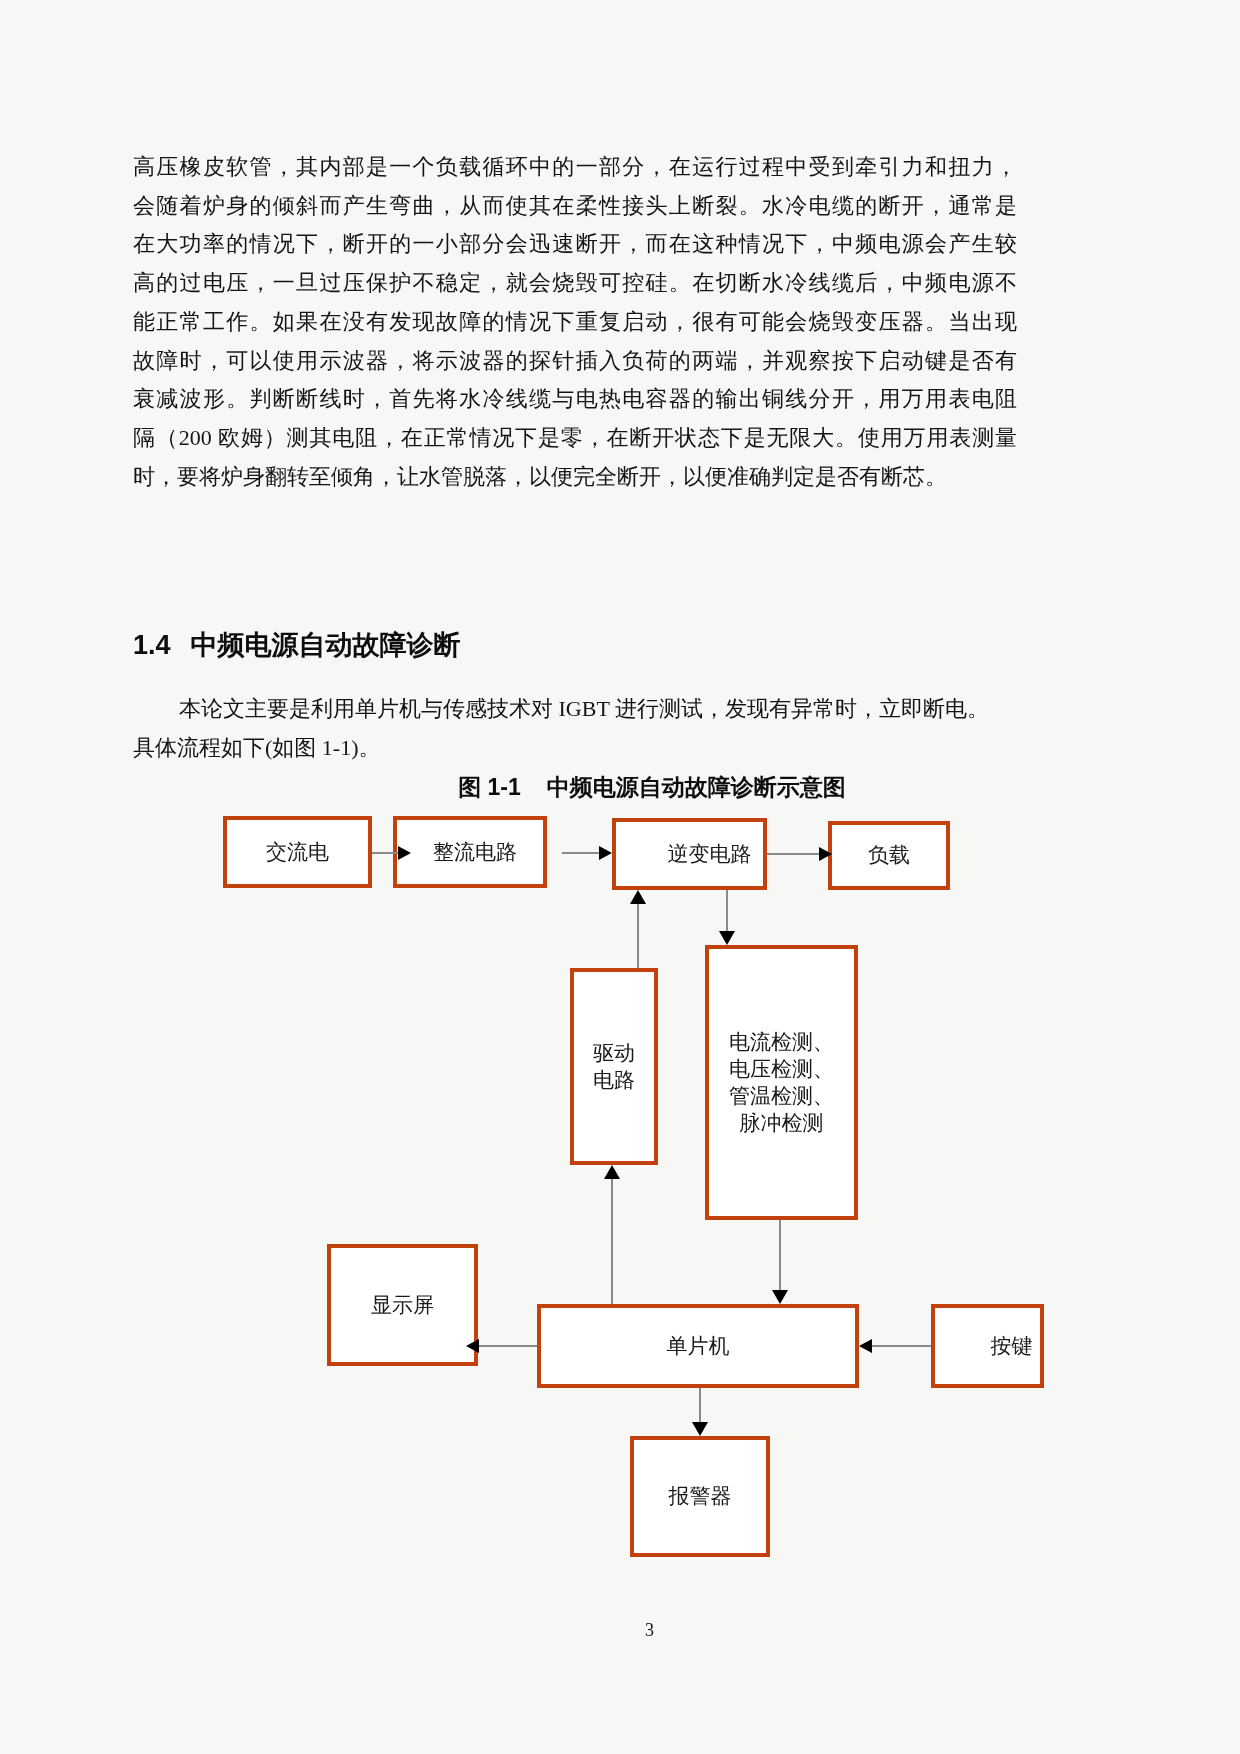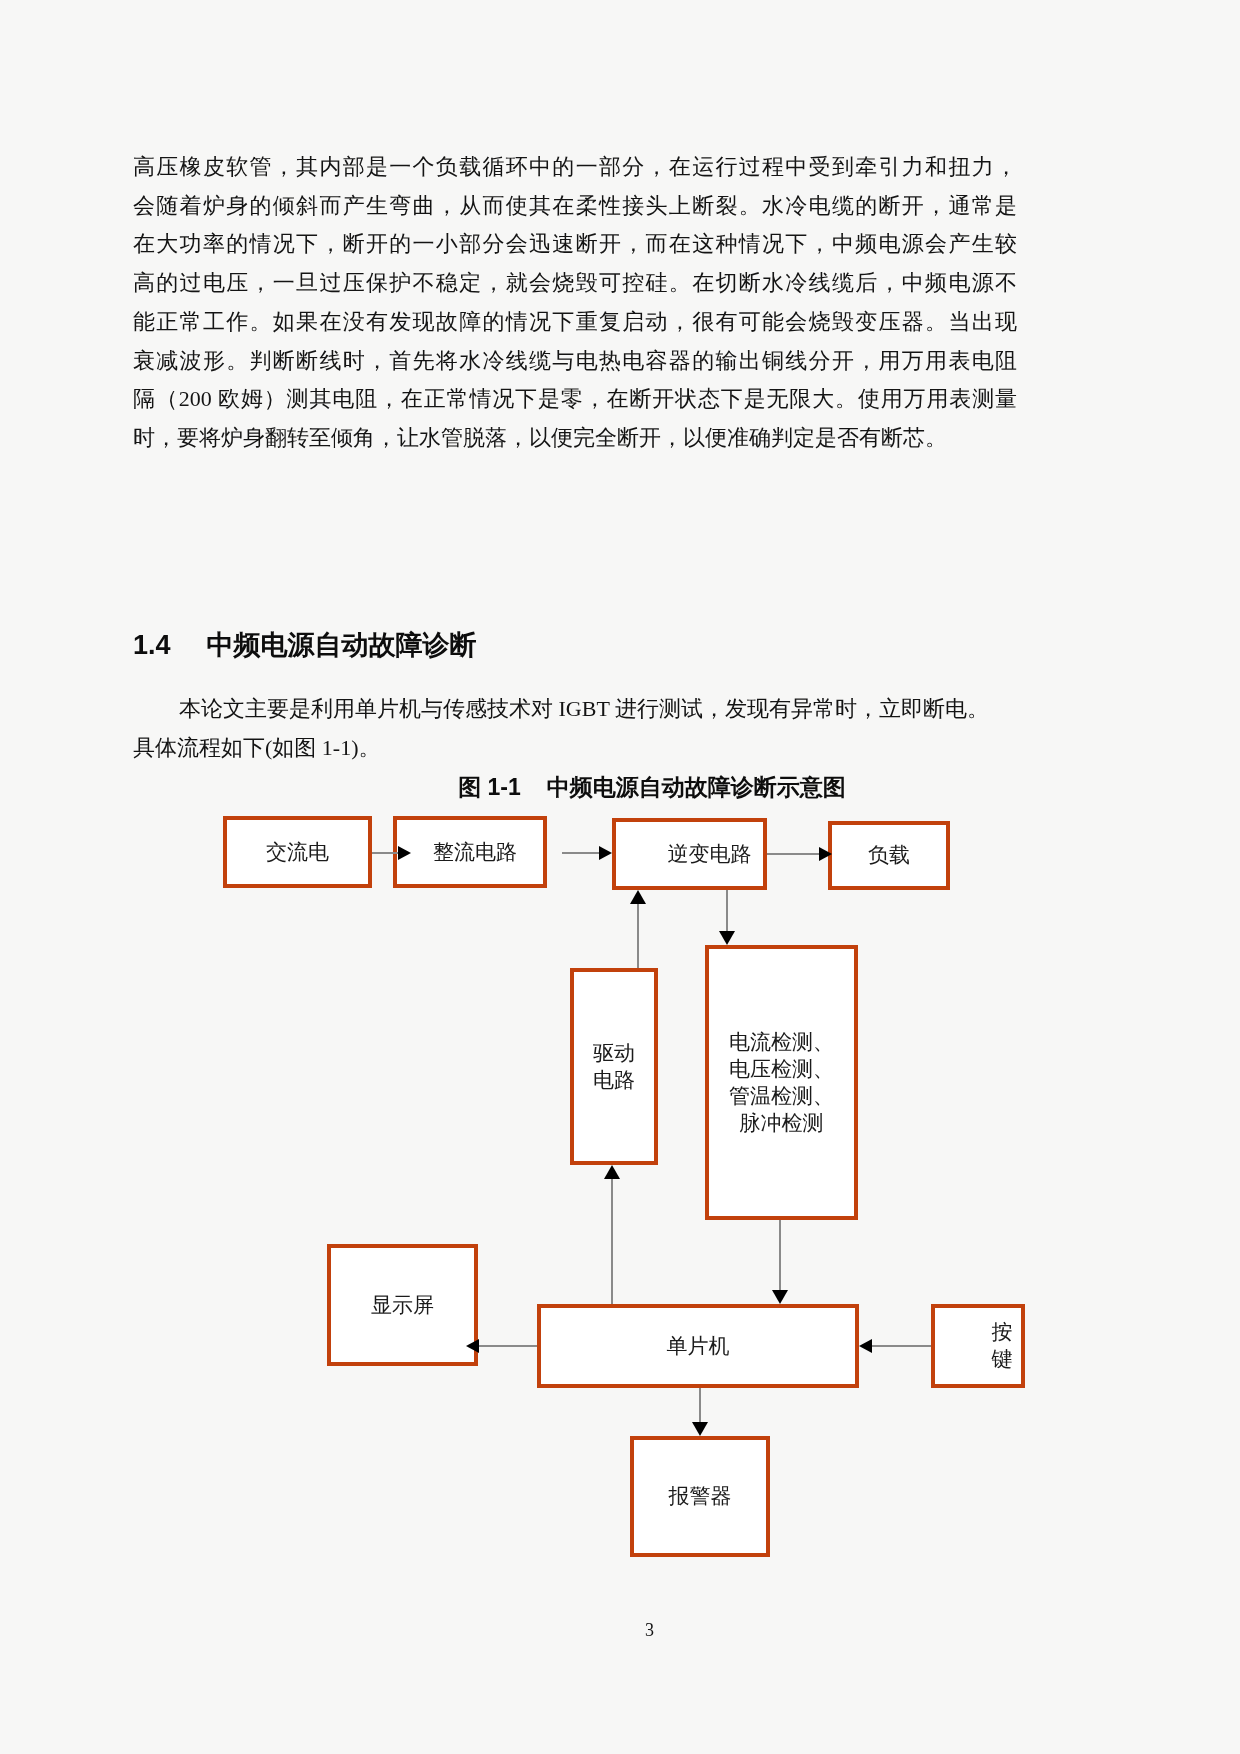--- a/index.html
+++ b/index.html
@@ -19,21 +19,21 @@
   }
   .tline{text-align:justify;text-align-last:justify;}
   .tline.last{text-align-last:left;}
   
   .heading{
     position:absolute;left:133px;top:629px;
     font-family:"Liberation Sans","DejaVu Sans",sans-serif;
     font-weight:bold;font-size:27px;line-height:32px;color:#0d0d0d;
     white-space:nowrap;
   }
-  .heading .hnum{margin-right:36px;}
+  .heading .hnum{margin-right:20px;}
   
   .para2{
     position:absolute;left:133px;top:690px;width:884px;
     font-size:22px;line-height:38.7px;
   }
   .para2 .indent{text-indent:46px;}
   
   .figcap{
     position:absolute;left:652px;top:772px;transform:translateX(-50%);
     font-family:"Liberation Sans","DejaVu Sans",sans-serif;
@@ -49,21 +49,21 @@
     white-space:pre-line;color:#1b1b1b;
   }
   #b-ac      {left:223px;top:816px;width:149px;height:72px;}
   #b-rect    {left:393px;top:816px;width:154px;height:72px;padding-left:10px;}
   #b-inv     {left:612px;top:818px;width:155px;height:72px;padding-left:40px;}
   #b-load    {left:828px;top:821px;width:122px;height:69px;}
   #b-drv     {left:570px;top:968px;width:88px; height:197px;}
   #b-det     {left:705px;top:945px;width:153px;height:275px;}
   #b-mcu     {left:537px;top:1304px;width:322px;height:84px;}
   #b-disp    {left:327px;top:1244px;width:151px;height:122px;}
-  #b-key     {left:931px;top:1304px;width:94px;height:84px;padding-left:48px;}
+  #b-key     {left:931px;top:1304px;width:113px;height:84px;padding-left:48px;}
   #b-alarm   {left:630px;top:1436px;width:140px;height:121px;}
   
   .shaft{position:absolute;background:#8a8a8a;}
   .shaft.h{height:2px;}
   .shaft.v{width:2px;}
   
   .head{position:absolute;width:0;height:0;}
   .head.right{border-top:7px solid transparent;border-bottom:7px solid transparent;border-left:13px solid #000;}
   .head.left {border-top:7px solid transparent;border-bottom:7px solid transparent;border-right:13px solid #000;}
   .head.up   {border-left:8px solid transparent;border-right:8px solid transparent;border-bottom:14px solid #000;}
@@ -88,20 +88,21 @@
 <body>
 
 <div class="page">
 
   <div class="para1">
     <div class="tline">高压橡皮软管，其内部是一个负载循环中的一部分，在运行过程中受到牵引力和扭力，</div>
     <div class="tline">会随着炉身的倾斜而产生弯曲，从而使其在柔性接头上断裂。水冷电缆的断开，通常是</div>
     <div class="tline">在大功率的情况下，断开的一小部分会迅速断开，而在这种情况下，中频电源会产生较</div>
     <div class="tline">高的过电压，一旦过压保护不稳定，就会烧毁可控硅。在切断水冷线缆后，中频电源不</div>
     <div class="tline">能正常工作。如果在没有发现故障的情况下重复启动，很有可能会烧毁变压器。当出现</div>
+    <div class="tline">故障时，可以使用示波器，将示波器的探针插入负荷的两端，并观察按下启动键是否有</div>
     <div class="tline">衰减波形。判断断线时，首先将水冷线缆与电热电容器的输出铜线分开，用万用表电阻</div>
     <div class="tline">隔（200 欧姆）测其电阻，在正常情况下是零，在断开状态下是无限大。使用万用表测量</div>
     <div class="tline last">时，要将炉身翻转至倾角，让水管脱落，以便完全断开，以便准确判定是否有断芯。</div>
   </div>
 
   <div class="heading">
     <span class="hnum">1.4</span><span>中频电源自动故障诊断</span>
   </div>
 
   <div class="para2">

